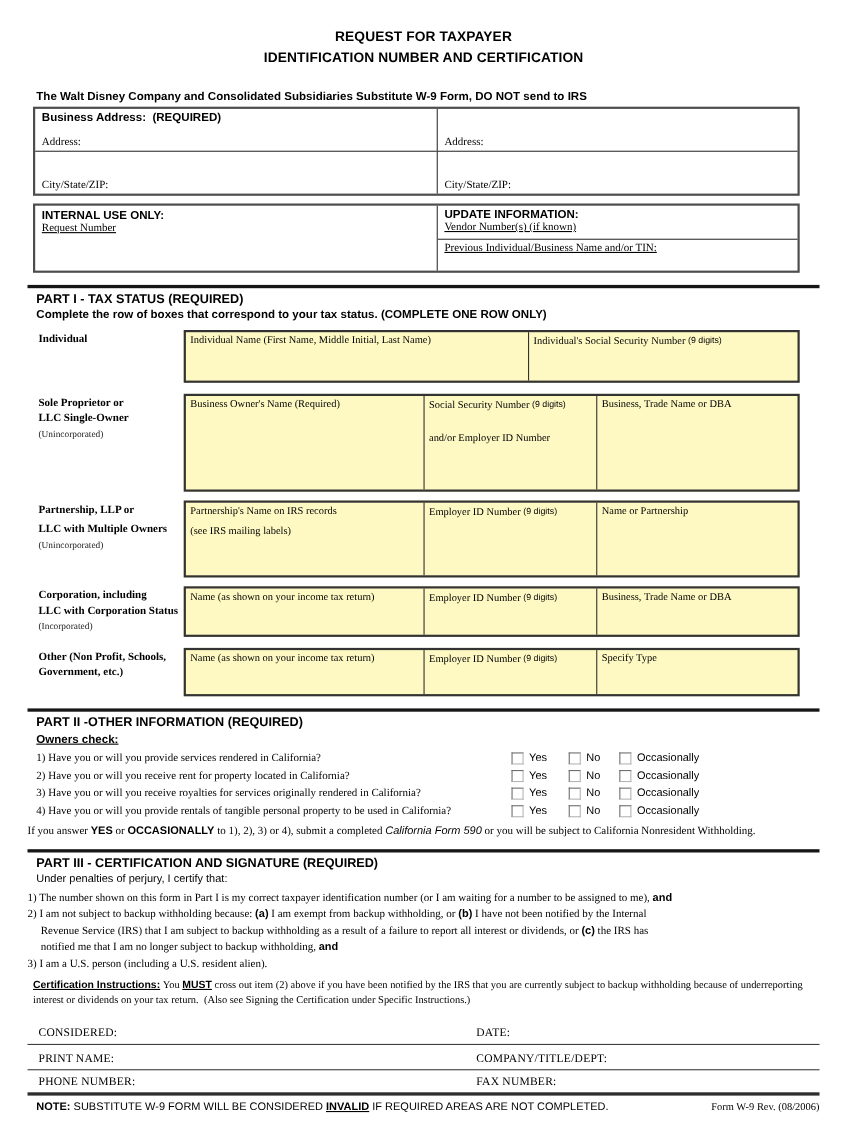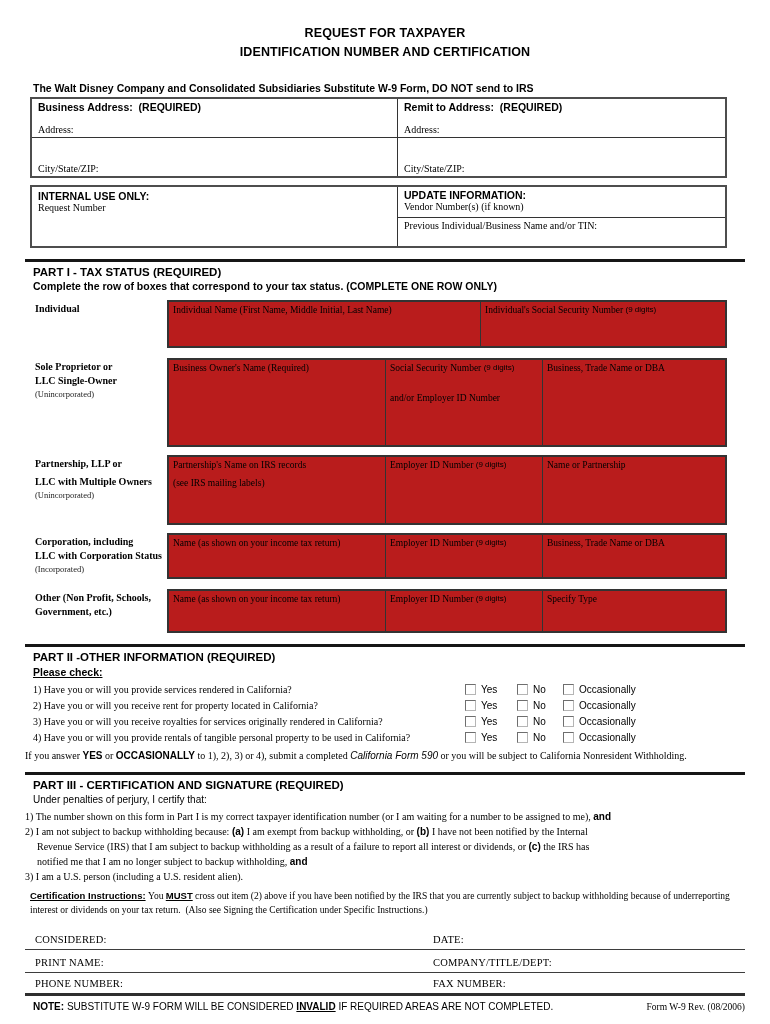--- a/index.html
+++ b/index.html
@@ -30,42 +30,42 @@
   .b1cell.rowb { border-top:1px solid #333; justify-content:flex-end; padding-bottom:2px; }
   .box-header { font-family:"Liberation Sans", sans-serif; font-weight:bold; font-size:10.5px; }
   .box-label { font-size:10px; margin-top:auto; }
   .rowb .box-label { margin-top:0; }
 
   .box2 { margin-top:7px; height:63px; display:grid; grid-template-columns:365px 1fr; }
   .b2left { padding:3px 6px; }
   .b2right { border-left:1px solid #333; display:flex; flex-direction:column; }
   .b2rtop { height:31px; border-bottom:1px solid #333; padding:2px 6px; }
   .b2rbot { flex:1; padding:2px 6px; }
-  .plain-label { font-size:10px; }
+  .plain-label { font-size:10px;text-decoration:underline; }
 
   
   .thickline { height:3px; background:#161616; margin:11px 25px 0 25px; }
 
   
   .part-heading {
     margin:4px 25px 0 33px;
     font-family:"Liberation Sans", sans-serif; font-weight:bold; font-size:11.5px;
   }
   .part1-sub {
     margin:2px 25px 0 33px;
     font-family:"Liberation Sans", sans-serif; font-weight:bold; font-size:10.5px;
   }
 
   
   .p1row { display:flex; margin-left:35px; }
   .p1label { width:132px; padding-top:2px; font-family:Liberation Serif, serif; }
   .p1label .bl { font-weight:bold; font-size:10px; line-height:14px; }
   .p1label .bl.gap { margin-top:4px; }
   .p1label .sl { font-size:8.5px; line-height:12px; color:#1a1a1a; }
-  .p1box { width:560px; border:2px solid #333; display:grid; background:#b91c1c; }
+  .p1box { width:560px; border:2px solid #333; display:grid; background:#fef9c3; }
   .p1box.cols2 { grid-template-columns:311px 1fr; }
   .p1box.cols3 { grid-template-columns:216px 157px 1fr; }
   .p1cell { padding:2px 4px; font-size:9.5px; line-height:13px; }
   .p1cell + .p1cell { border-left:1px solid #333; }
   .digits { font-family:"Liberation Sans", sans-serif; font-size:8px; position:relative; top:-1px; }
   .cell-line2 { margin-top:17px; }
   .cell-line2b { margin-top:5px; }
   .r1 { margin-top:8px; }  .r1 .p1box { height:48px; }
   .r2 { margin-top:10px; } .r2 .p1box { height:89px; }
   .r3 { margin-top:8px; }  .r3 .p1box { height:70px; }
@@ -122,21 +122,20 @@
     <div class="title-line">IDENTIFICATION NUMBER AND CERTIFICATION</div>
   </div>
   <div class="subheading">The Walt Disney Company and Consolidated Subsidiaries Substitute W-9 Form, DO NOT send to IRS</div>
 
   <div class="box box1">
     <div class="b1cell">
       <div class="box-header">Business Address:&nbsp; (REQUIRED)</div>
       <div class="box-label">Address:</div>
     </div>
     <div class="b1cell colr">
-      <div class="box-header">Remit to Address:&nbsp; (REQUIRED)</div>
       <div class="box-label">Address:</div>
     </div>
     <div class="b1cell rowb">
       <div class="box-label">City/State/ZIP:</div>
     </div>
     <div class="b1cell colr rowb">
       <div class="box-label">City/State/ZIP:</div>
     </div>
   </div>
 
@@ -248,21 +247,21 @@
       </div>
       <div class="p1cell">
         <span>Specify Type</span>
       </div>
     </div>
   </div>
 
   <div class="thickline"></div>
 
   <div class="part-heading">PART II -OTHER INFORMATION (REQUIRED)</div>
-  <div class="please-check">Please check:</div>
+  <div class="please-check">Owners check:</div>
 
   <div class="q-block">
     <div class="q-row">
       <div class="q-text">1) Have you or will you provide services rendered in California?</div>
       <div class="opts">
         <span class="opt opt-yes">
             <span class="cb"></span>
             <span>Yes</span>
           </span>
         <span class="opt opt-no">

